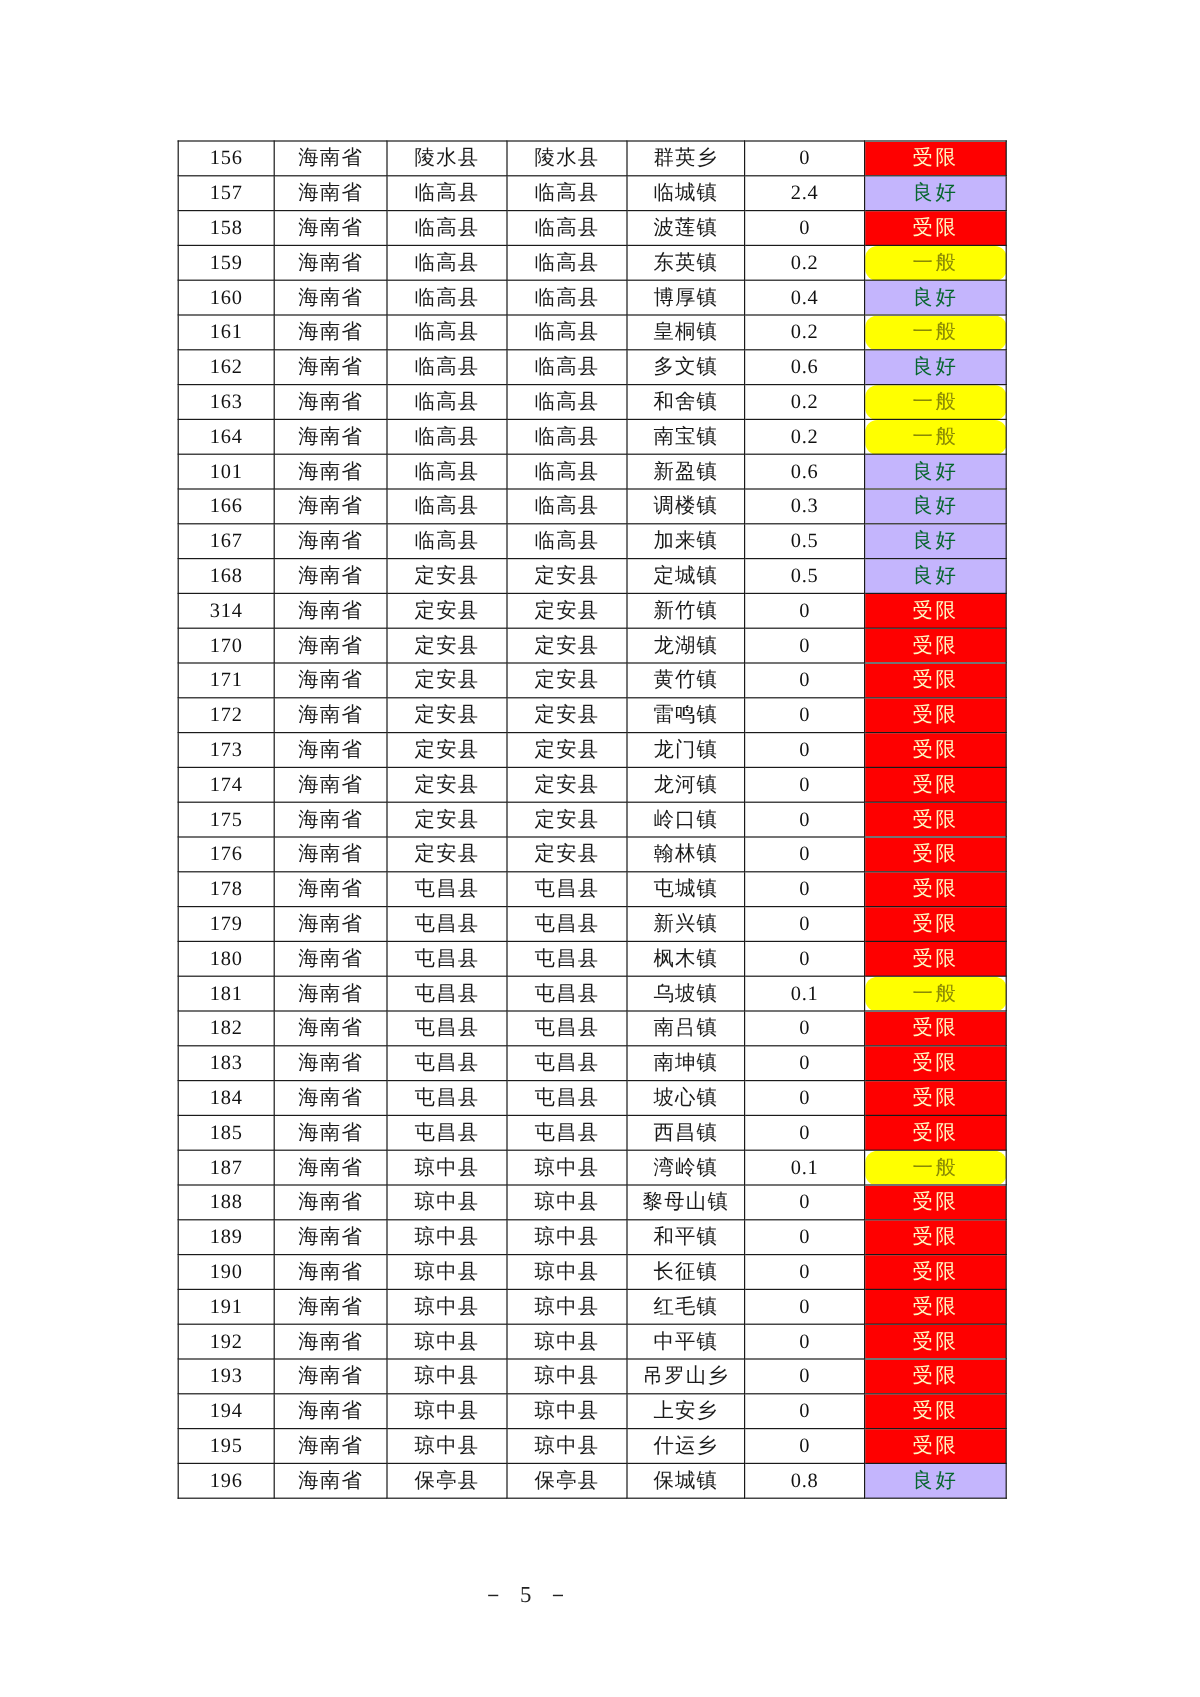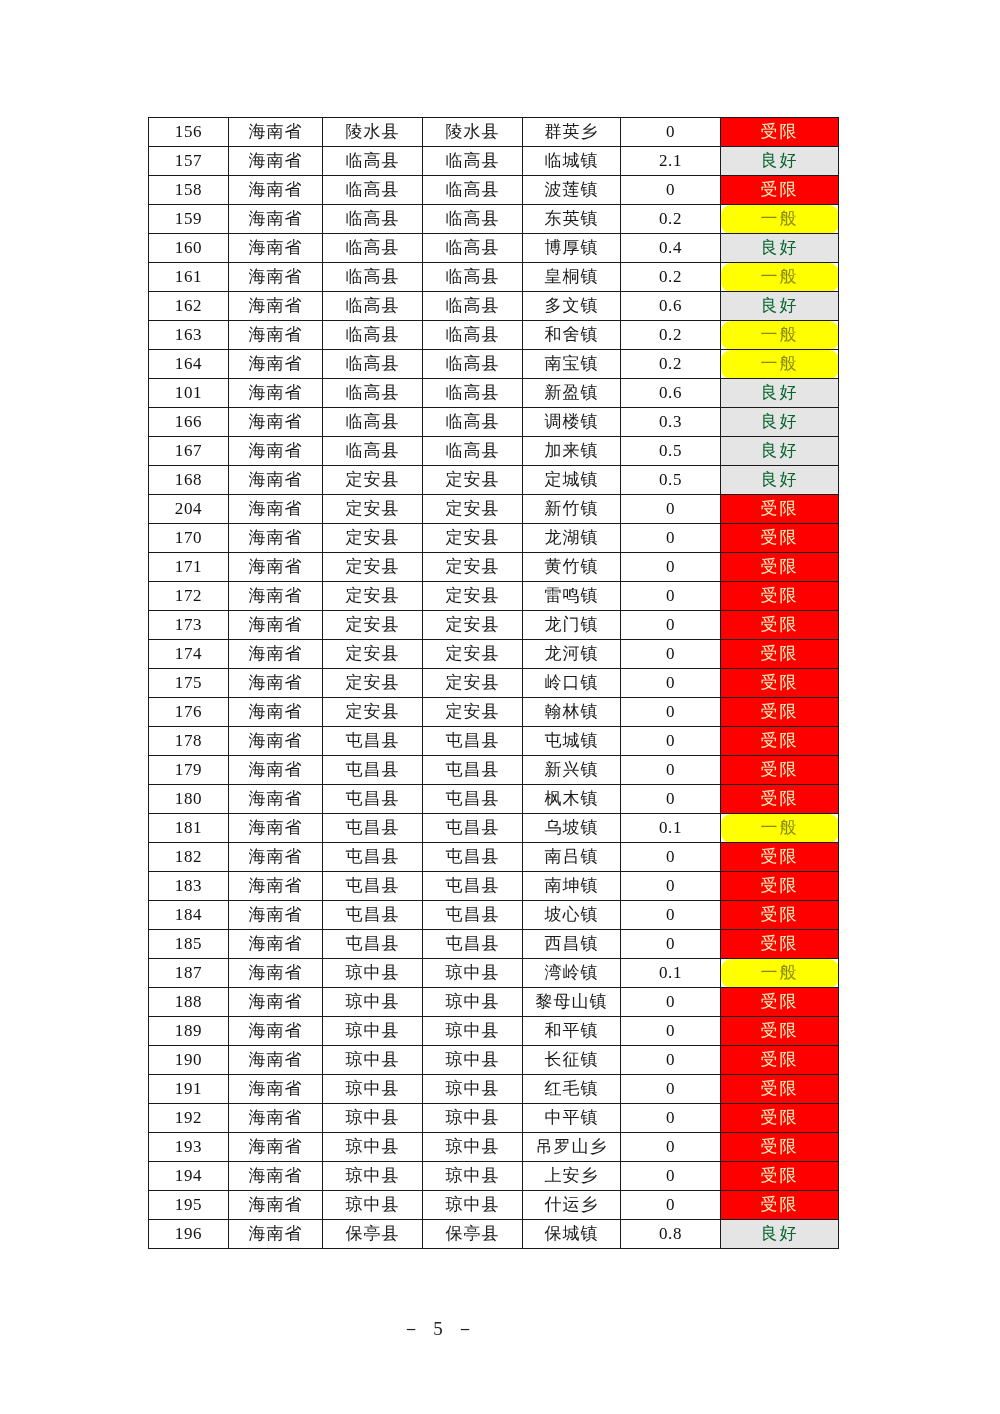--- a/index.html
+++ b/index.html
@@ -74,21 +74,21 @@
     border-left: 1px solid #1a1a1a;
     border-right: 1px solid #1a1a1a;
   }
 
   td.status-limited {
     background: #fe0000;
     color: #fef9c3;
   }
 
   td.status-good {
-    background: #e5e5e5;
+    background: #c4b5fd;
     color: #07662f;
   }
 
   td.status-normal {
     background: #ffff00;
     color: #8a8a05;
     border-radius: 10px;
   }
 
   #page-footer {
@@ -129,21 +129,21 @@
           <td class="cell-town">群英乡</td>
           <td class="cell-value">0</td>
           <td class="cell-status status-limited">受限</td>
         </tr>
         <tr>
           <td class="cell-index">157</td>
           <td class="cell-prov">海南省</td>
           <td class="cell-city">临高县</td>
           <td class="cell-county">临高县</td>
           <td class="cell-town">临城镇</td>
-          <td class="cell-value">2.1</td>
+          <td class="cell-value">2.4</td>
           <td class="cell-status status-good">良好</td>
         </tr>
         <tr>
           <td class="cell-index">158</td>
           <td class="cell-prov">海南省</td>
           <td class="cell-city">临高县</td>
           <td class="cell-county">临高县</td>
           <td class="cell-town">波莲镇</td>
           <td class="cell-value">0</td>
           <td class="cell-status status-limited">受限</td>
@@ -232,21 +232,21 @@
         <tr>
           <td class="cell-index">168</td>
           <td class="cell-prov">海南省</td>
           <td class="cell-city">定安县</td>
           <td class="cell-county">定安县</td>
           <td class="cell-town">定城镇</td>
           <td class="cell-value">0.5</td>
           <td class="cell-status status-good">良好</td>
         </tr>
         <tr>
-          <td class="cell-index">204</td>
+          <td class="cell-index">314</td>
           <td class="cell-prov">海南省</td>
           <td class="cell-city">定安县</td>
           <td class="cell-county">定安县</td>
           <td class="cell-town">新竹镇</td>
           <td class="cell-value">0</td>
           <td class="cell-status status-limited">受限</td>
         </tr>
         <tr>
           <td class="cell-index">170</td>
           <td class="cell-prov">海南省</td>

